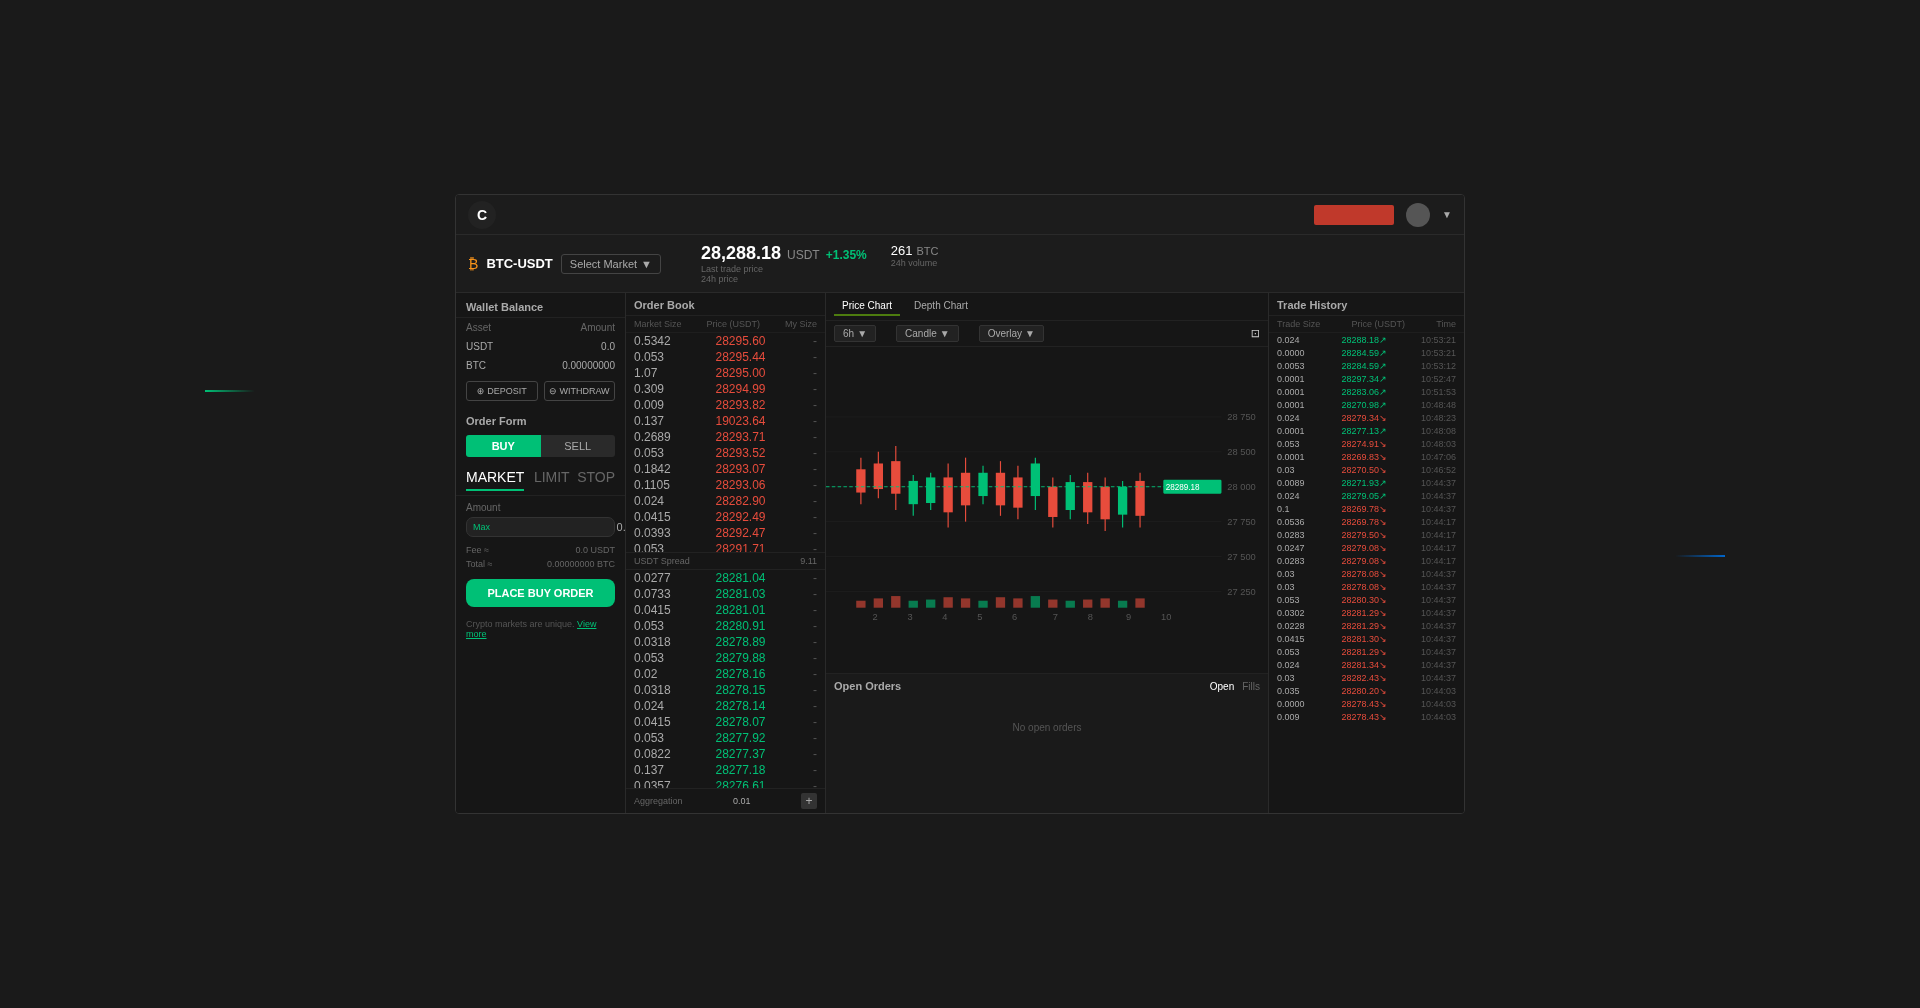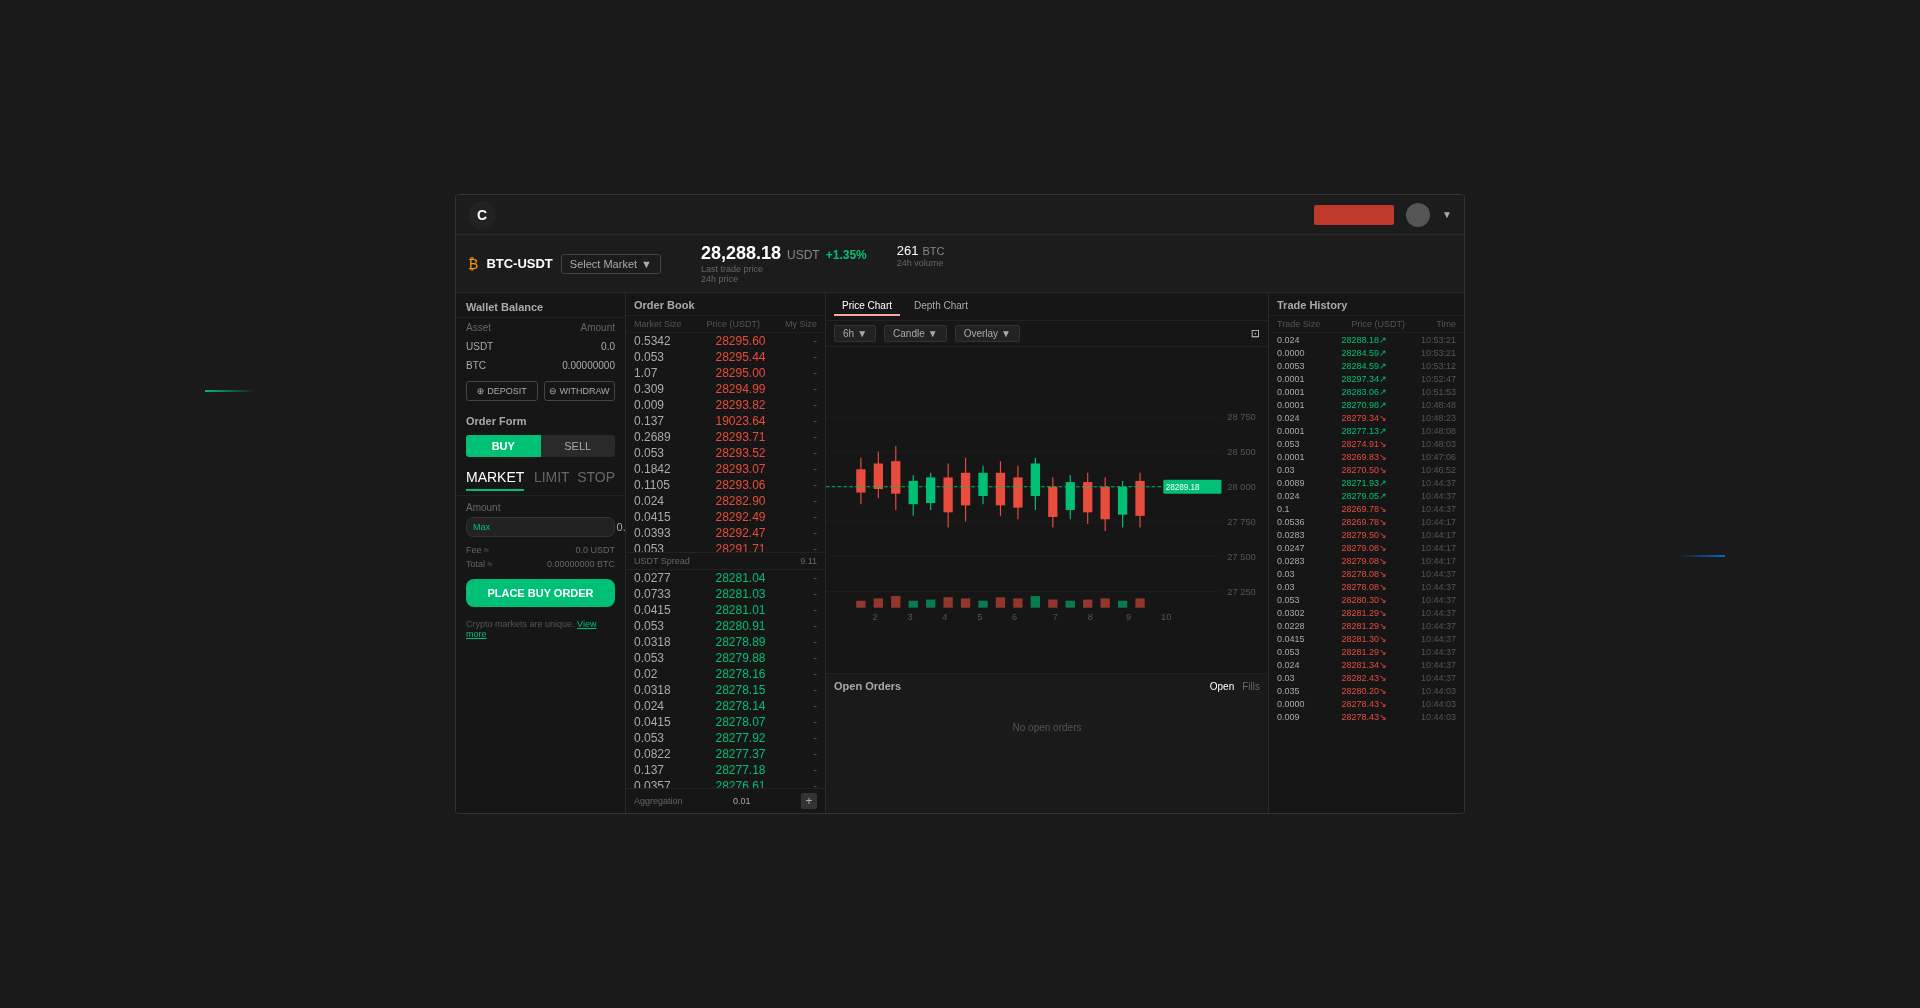--- a/index.html
+++ b/index.html
@@ -109,21 +109,21 @@
       padding: 3px 8px;
       border-radius: 3px;
       cursor: pointer;
       font-size: 11px;
       display: flex;
       align-items: center;
       gap: 4px;
     }
     .price-section {
       display: flex;
-      gap: 30px;
+      gap: 24px;
       margin-left: 20px;
     }
     .price-main {
       display: flex;
       flex-direction: column;
     }
     .price-value {
       font-size: 18px;
       color: #fff;
       font-weight: 600;
@@ -406,28 +406,28 @@
       padding: 3px 8px;
       font-size: 10px;
       color: #aaa;
       cursor: pointer;
       background: transparent;
       border: none;
       border-bottom: 2px solid transparent;
     }
     .chart-tab.active {
       color: #fff;
-      border-bottom: 2px solid #fca5a5;
+      border-bottom: 2px solid #4d7c0f;
     }
     .chart-controls {
       display: flex;
       align-items: center;
       padding: 4px 8px;
       border-bottom: 1px solid #222;
-      gap: 8px;
+      gap: 20px;
     }
     .ctrl-btn {
       background: #222;
       border: 1px solid #333;
       color: #aaa;
       padding: 2px 8px;
       border-radius: 2px;
       cursor: pointer;
       font-size: 10px;
       display: flex;

